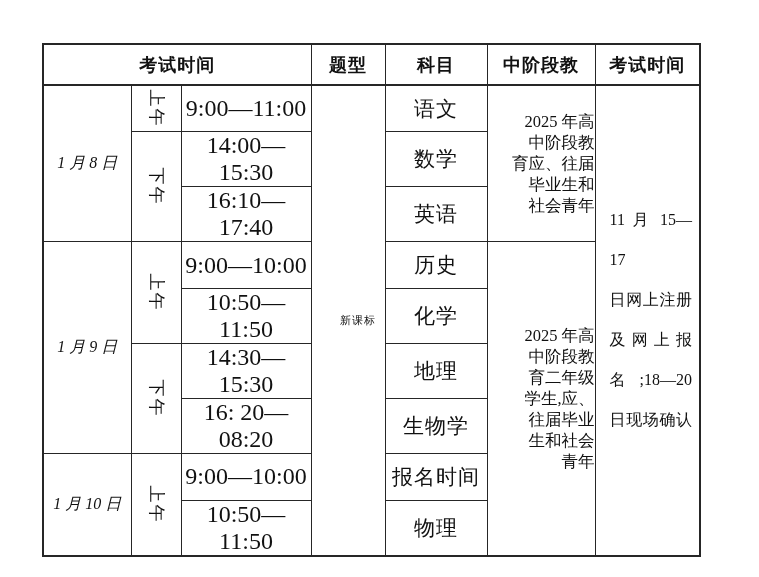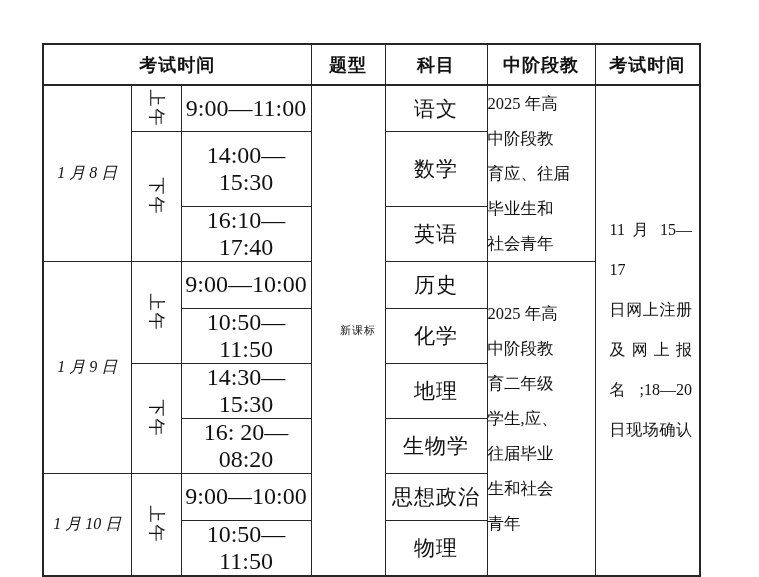--- a/index.html
+++ b/index.html
@@ -46,22 +46,22 @@
     transform: rotate(90deg);
     white-space: nowrap;
     letter-spacing: 2px;
   }
   td.time-cell { font-size: 24px; }
   td.type-cell { font-size: 11px; letter-spacing: 1px; padding-left: 20px; }
   td.subject-cell { font-size: 21px; letter-spacing: 1px; }
   td.target-cell { font-size: 16.5px; }
   .target-text {
     white-space: pre-line;
-    line-height: 35px;
-    text-align: left;
+    line-height: 21px;
+    text-align: right;
   }
   td.reg-cell { font-size: 16px; }
   .reg-text {
     white-space: pre-line;
     line-height: 40px;
     text-align: justify;
     text-align-last: justify;
     padding: 0 7px;
     margin-left: 7px;
   }
@@ -145,21 +145,21 @@
         <td class="subject-cell">地理</td>
       </tr>
       <tr>
         <td class="time-cell">16: 20—08:20</td>
         <td class="subject-cell">生物学</td>
       </tr>
       <tr>
         <td class="date-cell" rowspan="2">1 月 10 日</td>
         <td class="period-cell" rowspan="2"><span class="period-rotated">上午</span></td>
         <td class="time-cell">9:00—10:00</td>
-        <td class="subject-cell">思想政治</td>
+        <td class="subject-cell">报名时间</td>
       </tr>
       <tr>
         <td class="time-cell">10:50—11:50</td>
         <td class="subject-cell">物理</td>
       </tr>
     </tbody>
   </table>
 </div>
 
 </body></html>

